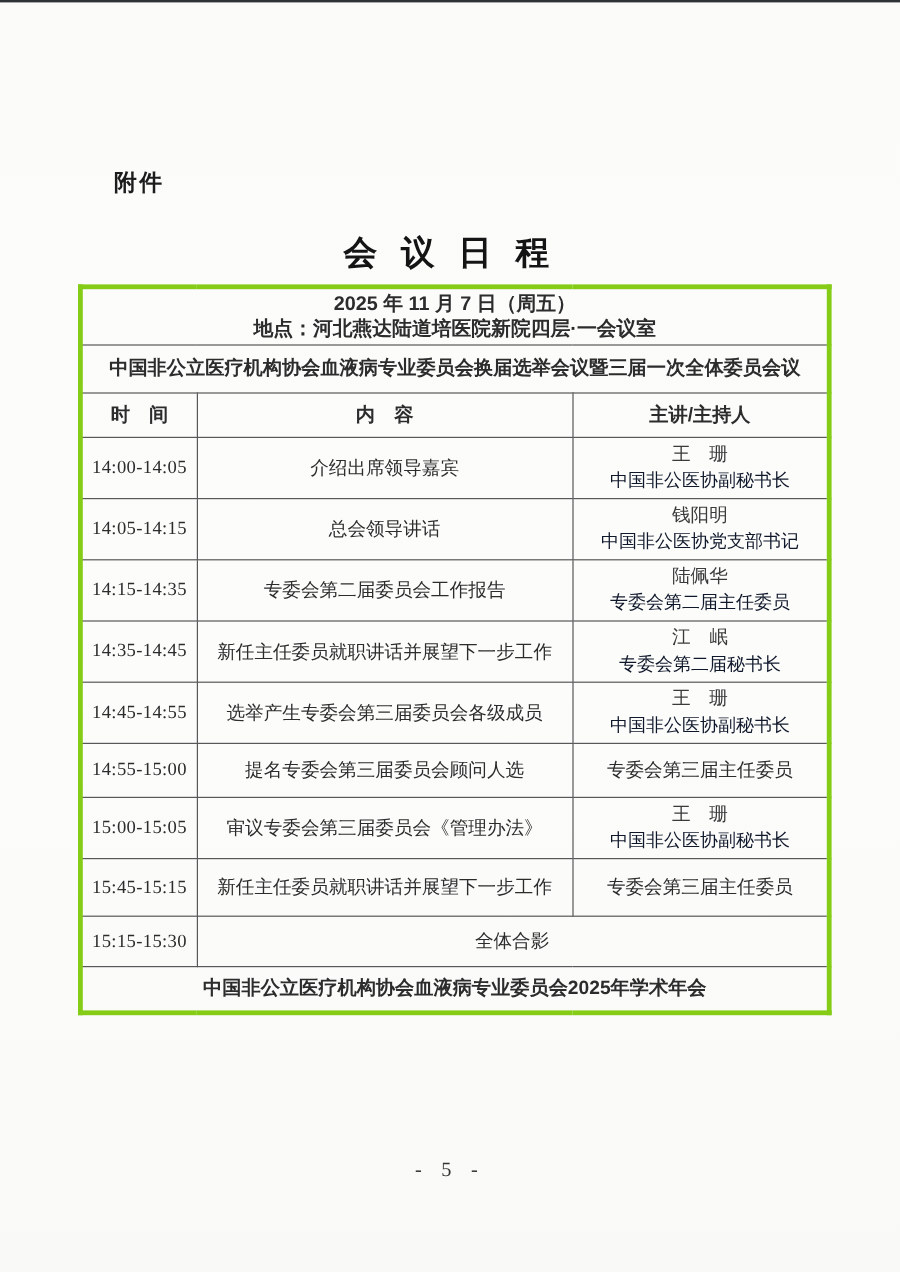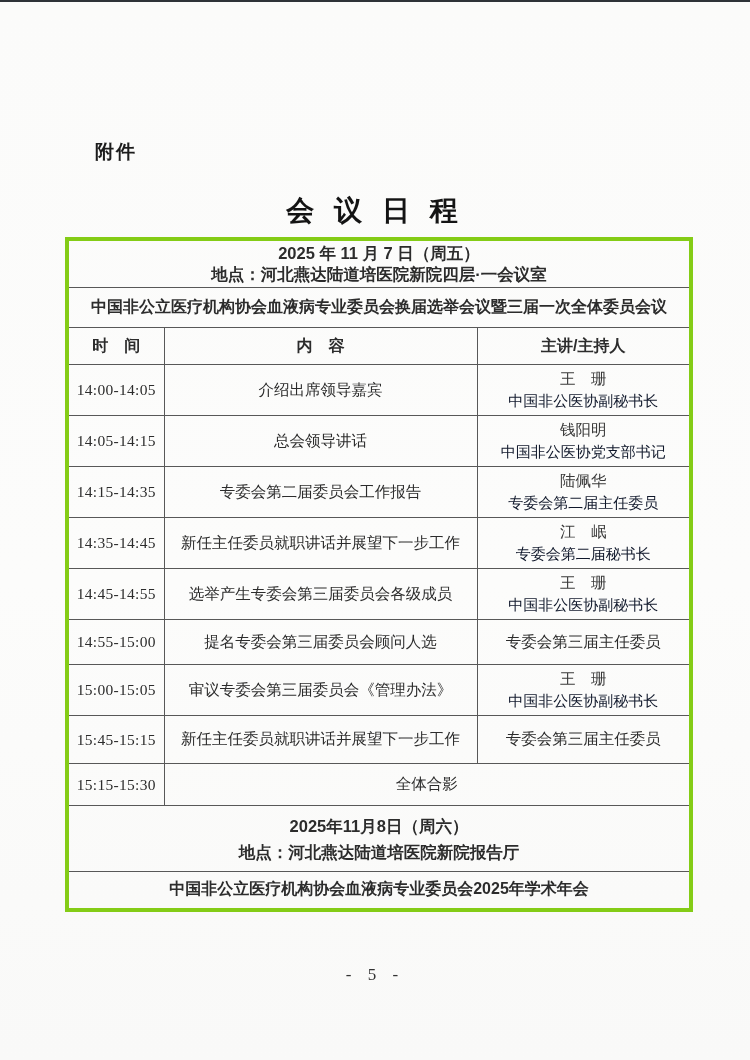--- a/index.html
+++ b/index.html
@@ -210,25 +210,19 @@
     <tr class="r-short2">
       <td class="cell-time">15:45-15:15</td>
       <td class="cell-content">新任主任委员就职讲话并展望下一步工作</td>
       <td class="speaker-single">专委会第三届主任委员</td>
     </tr>
     <tr class="r-photo">
       <td class="cell-time">15:15-15:30</td>
       <td colspan="2" class="cell-content">全体合影</td>
     </tr>
 
-    <tr class="r-date2">
-      <td colspan="3" class="cell-date">
-        <div>2025年11月8日（周六）</div>
-        <div>地点：河北燕达陆道培医院新院报告厅</div>
-      </td>
-    </tr>
     <tr class="r-session2">
       <td colspan="3" class="cell-session">中国非公立医疗机构协会血液病专业委员会2025年学术年会</td>
     </tr>
   </tbody>
 </table>
 
 <div class="page-number">- 5 -</div>
 
 </body></html>

